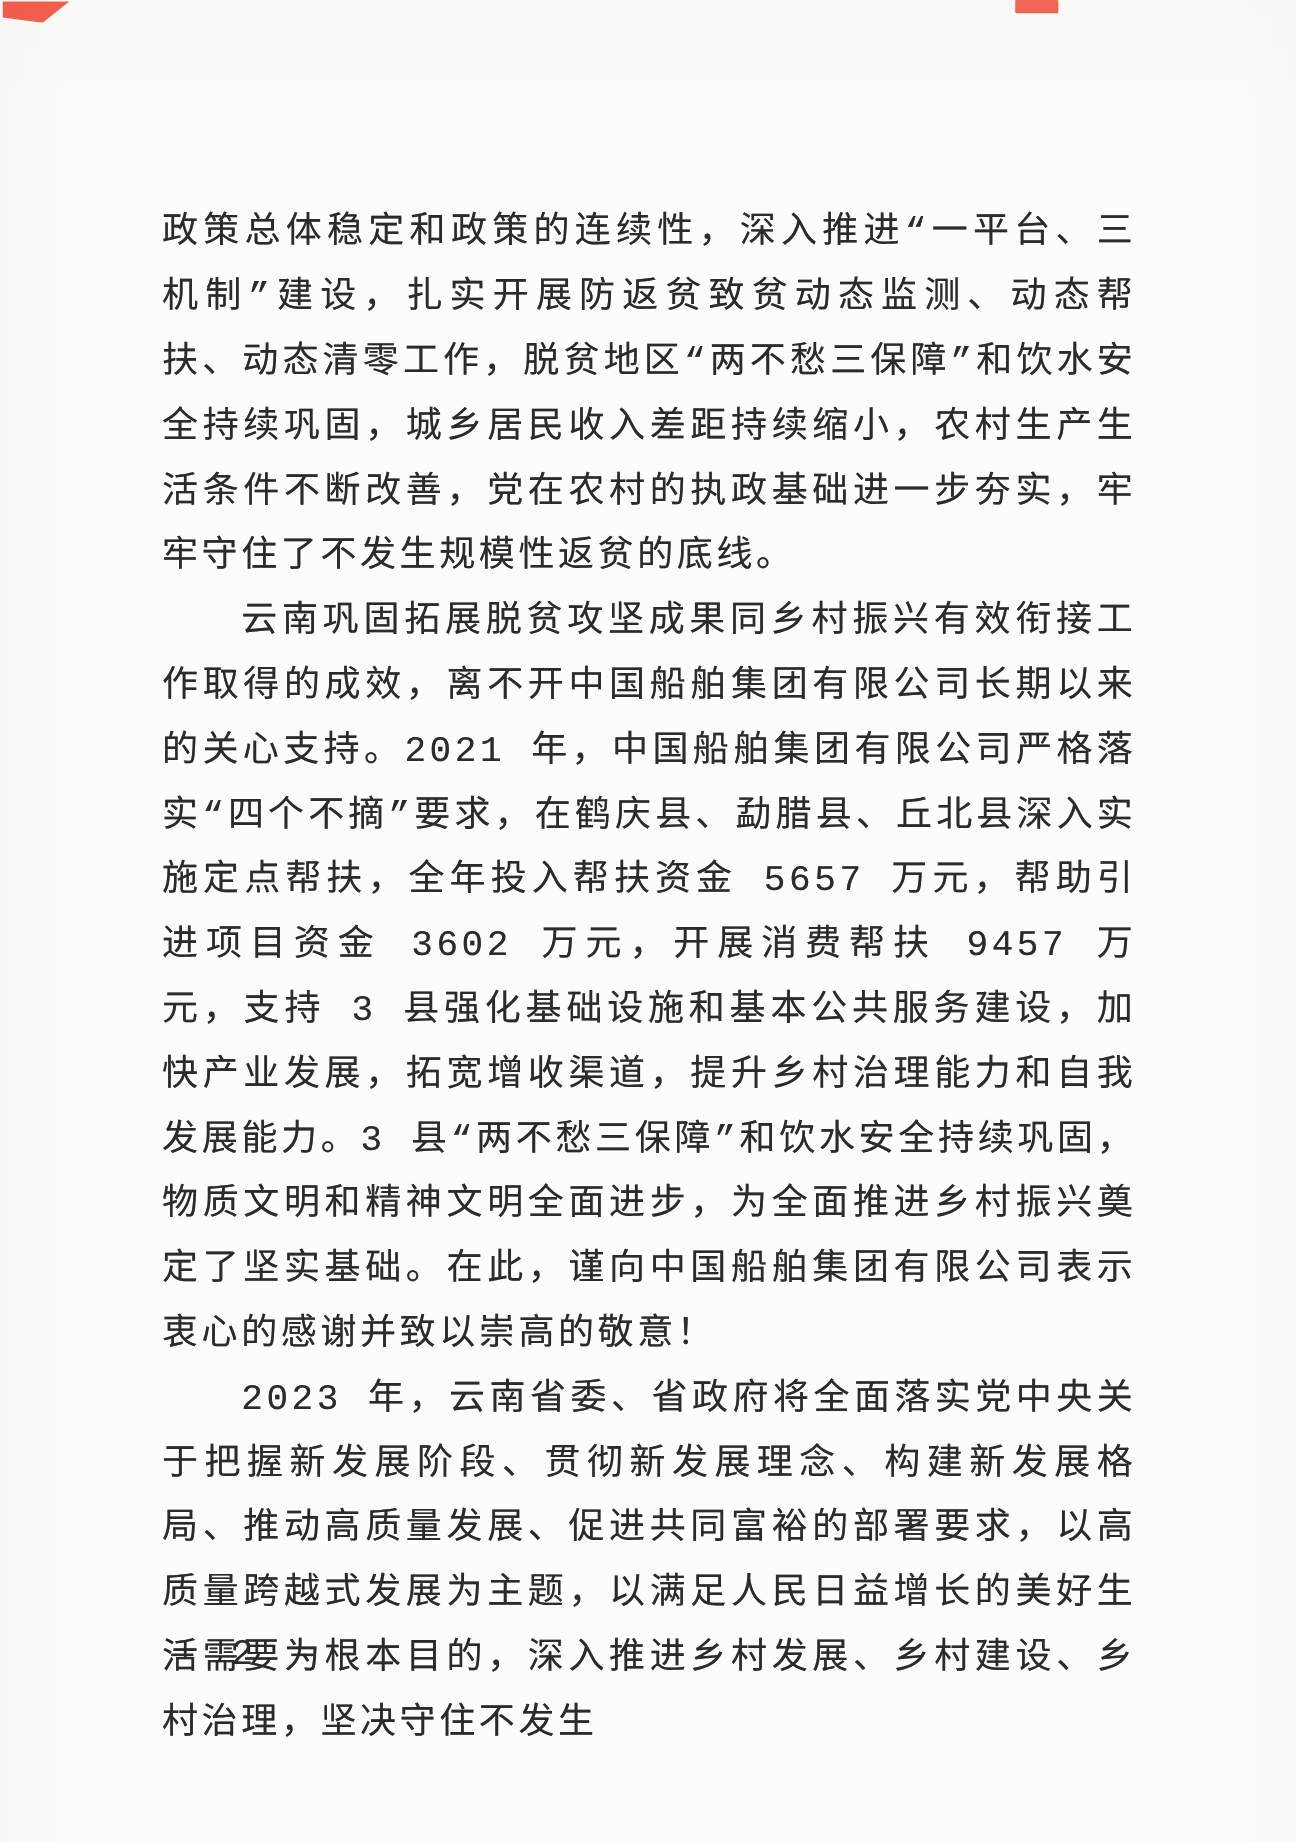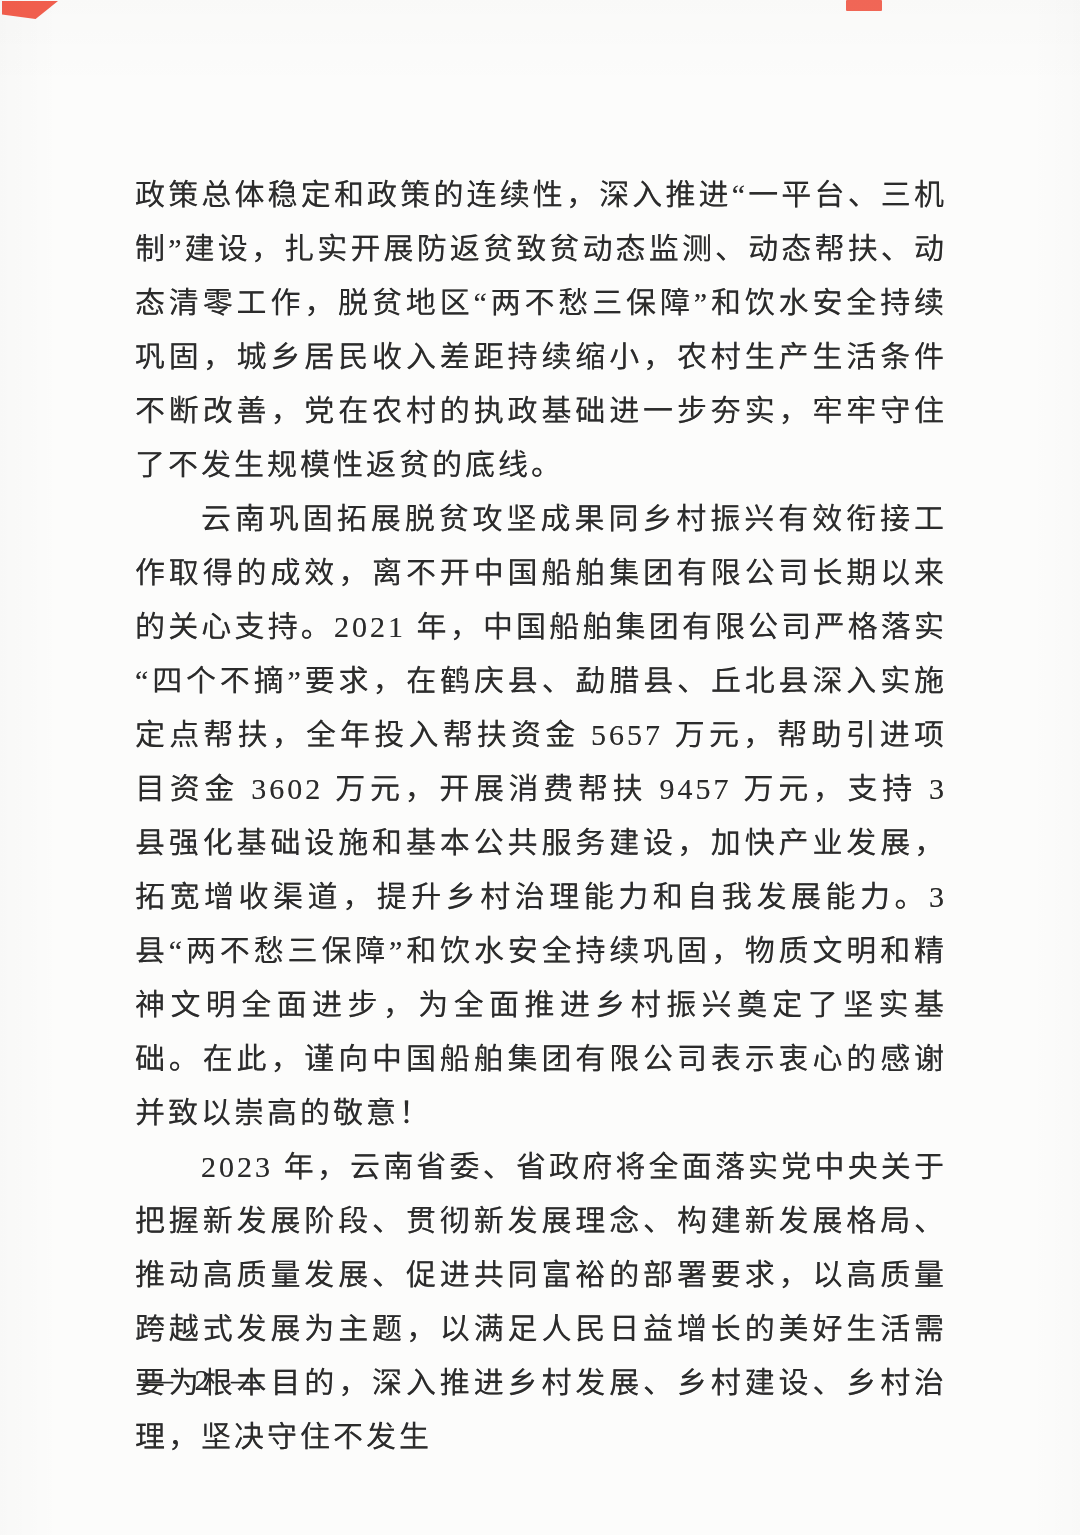--- a/index.html
+++ b/index.html
@@ -8,21 +8,21 @@
     padding: 0;
     background: #ffffff;
   }
   .page {
     position: relative;
     width: 1080px;
     height: 1535px;
     margin: 0 auto;
     background: var(--paper, #fcfcfb);
     overflow: hidden;
-    font-family: Liberation Serif, serif;
+    font-family: Liberation Mono, monospace;
     
     background-image:
       linear-gradient(90deg, rgba(0,0,0,0.015) 0, rgba(0,0,0,0) 60px),
       linear-gradient(270deg, rgba(0,0,0,0.012) 0, rgba(0,0,0,0) 50px),
       linear-gradient(180deg, rgba(0,0,0,0.01) 0, rgba(0,0,0,0) 90px);
   }
 
   
   .mark {
     position: absolute;

